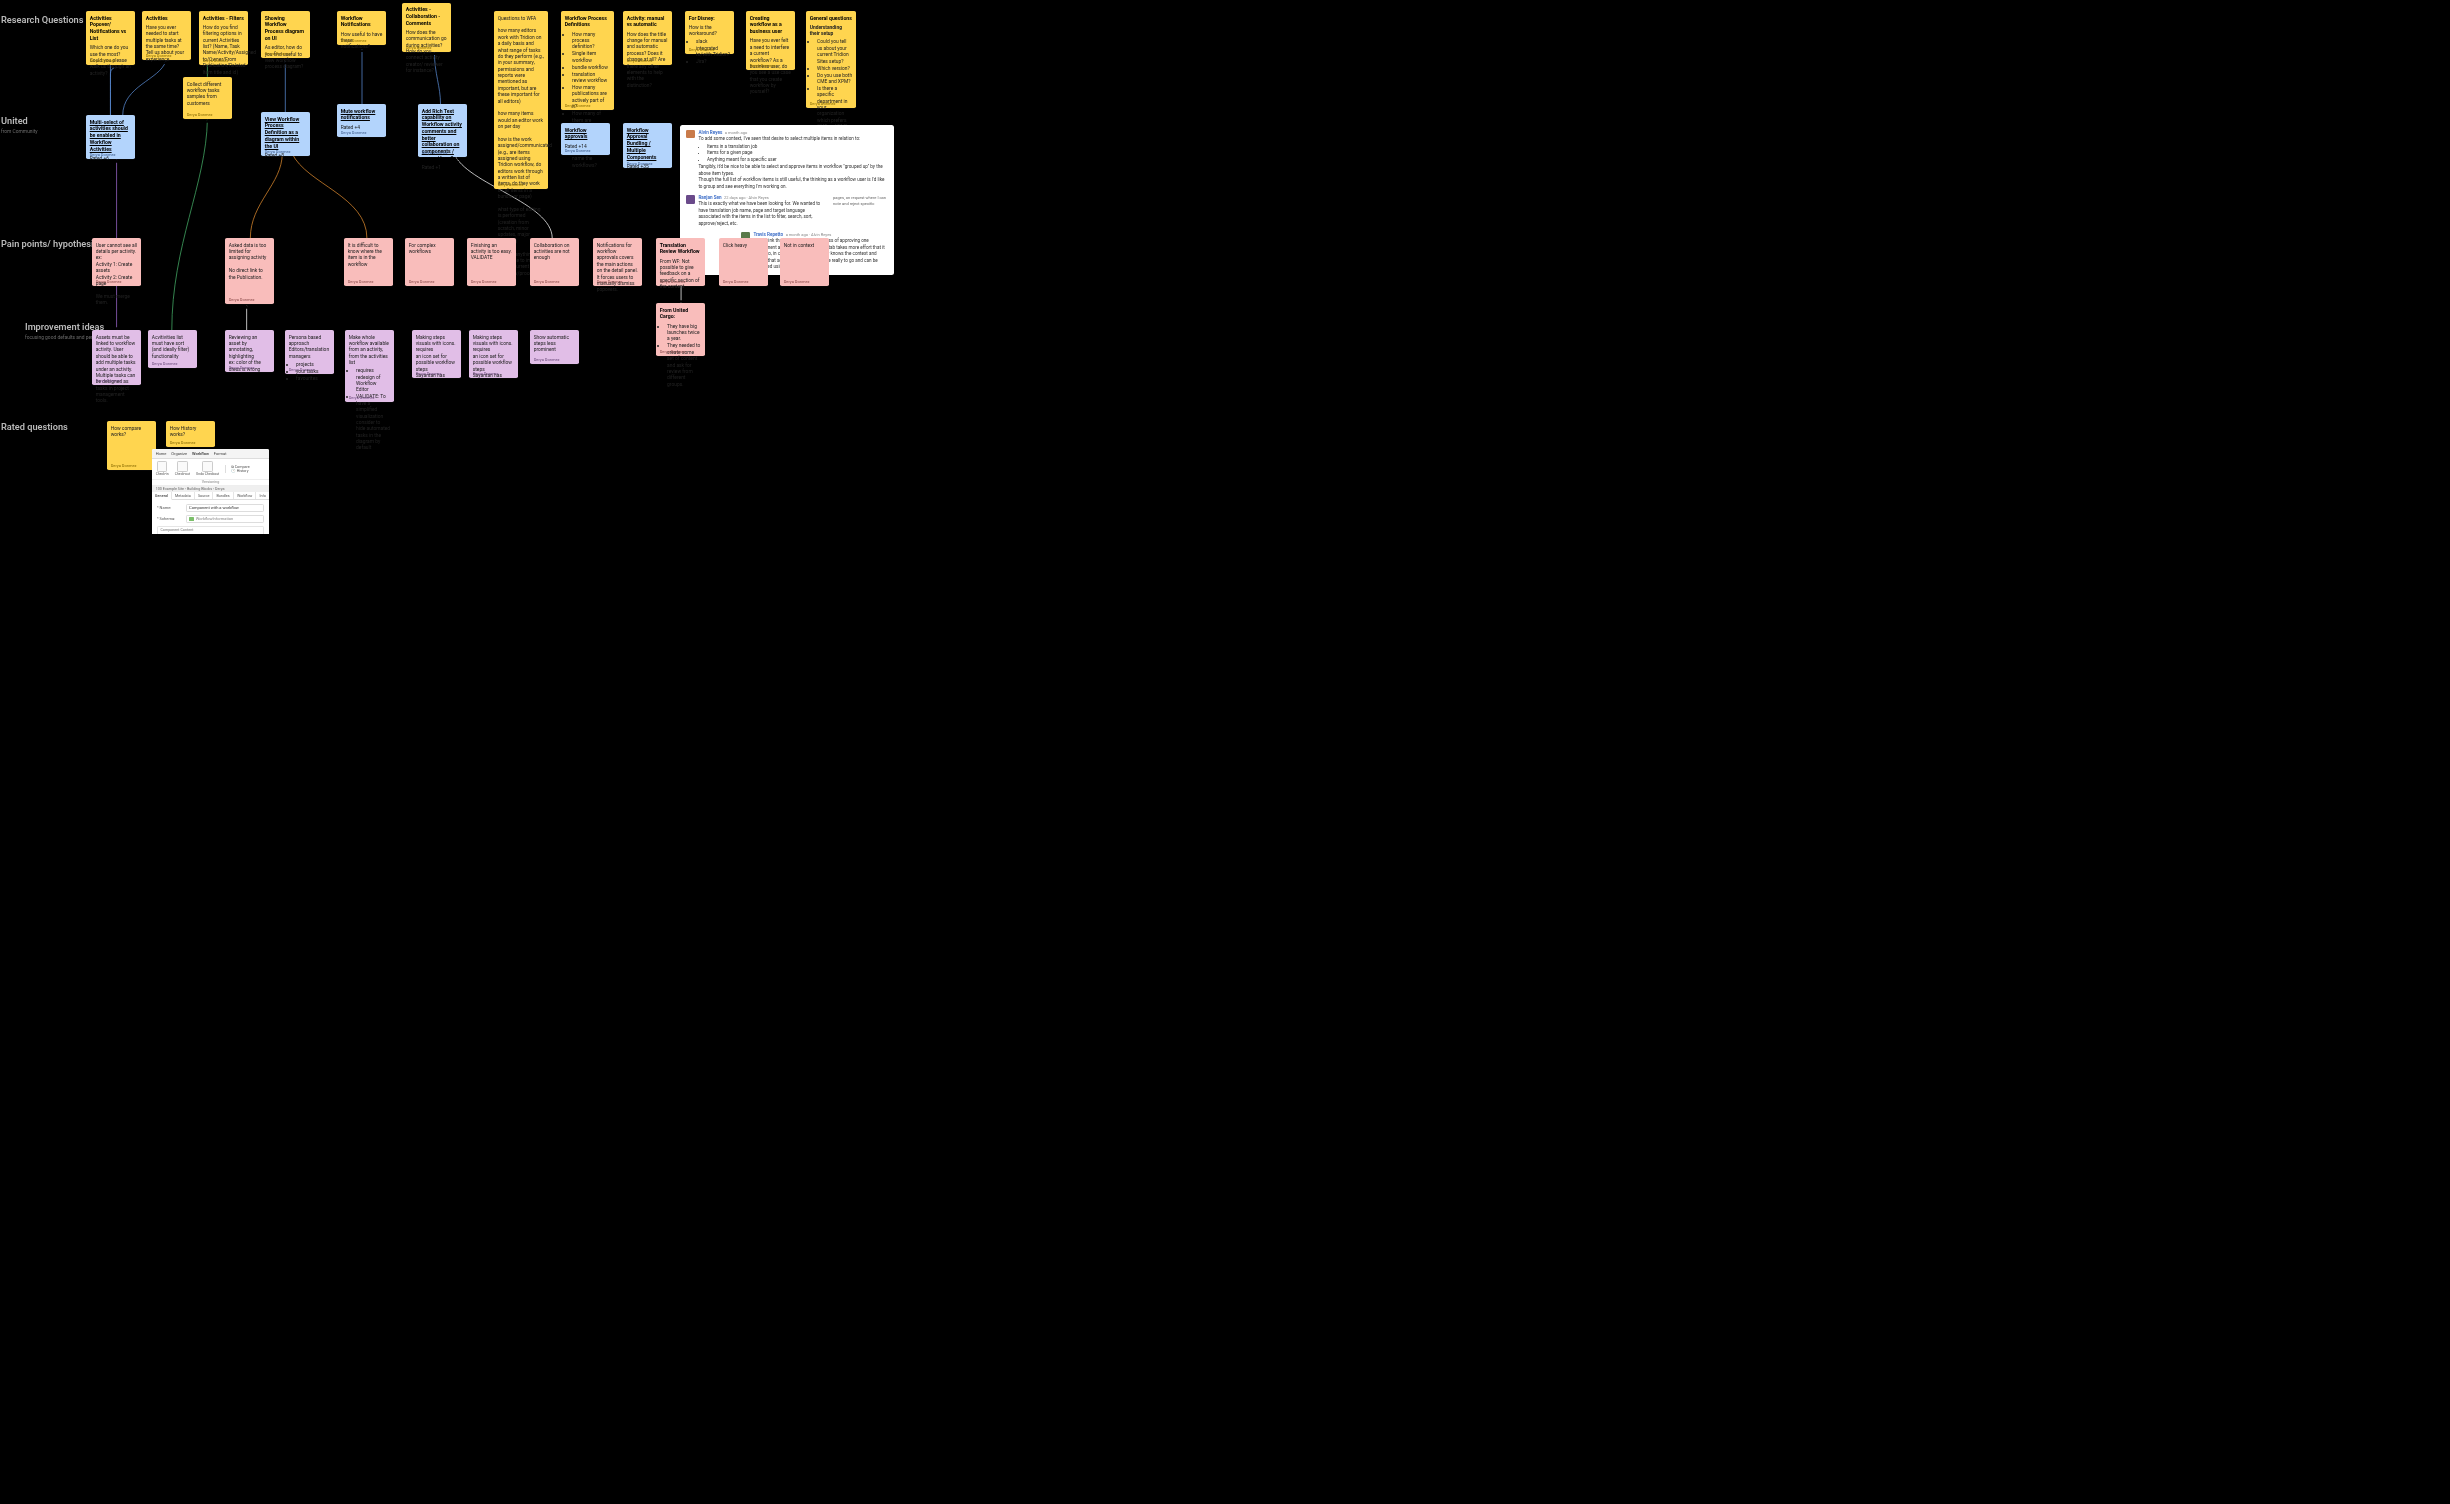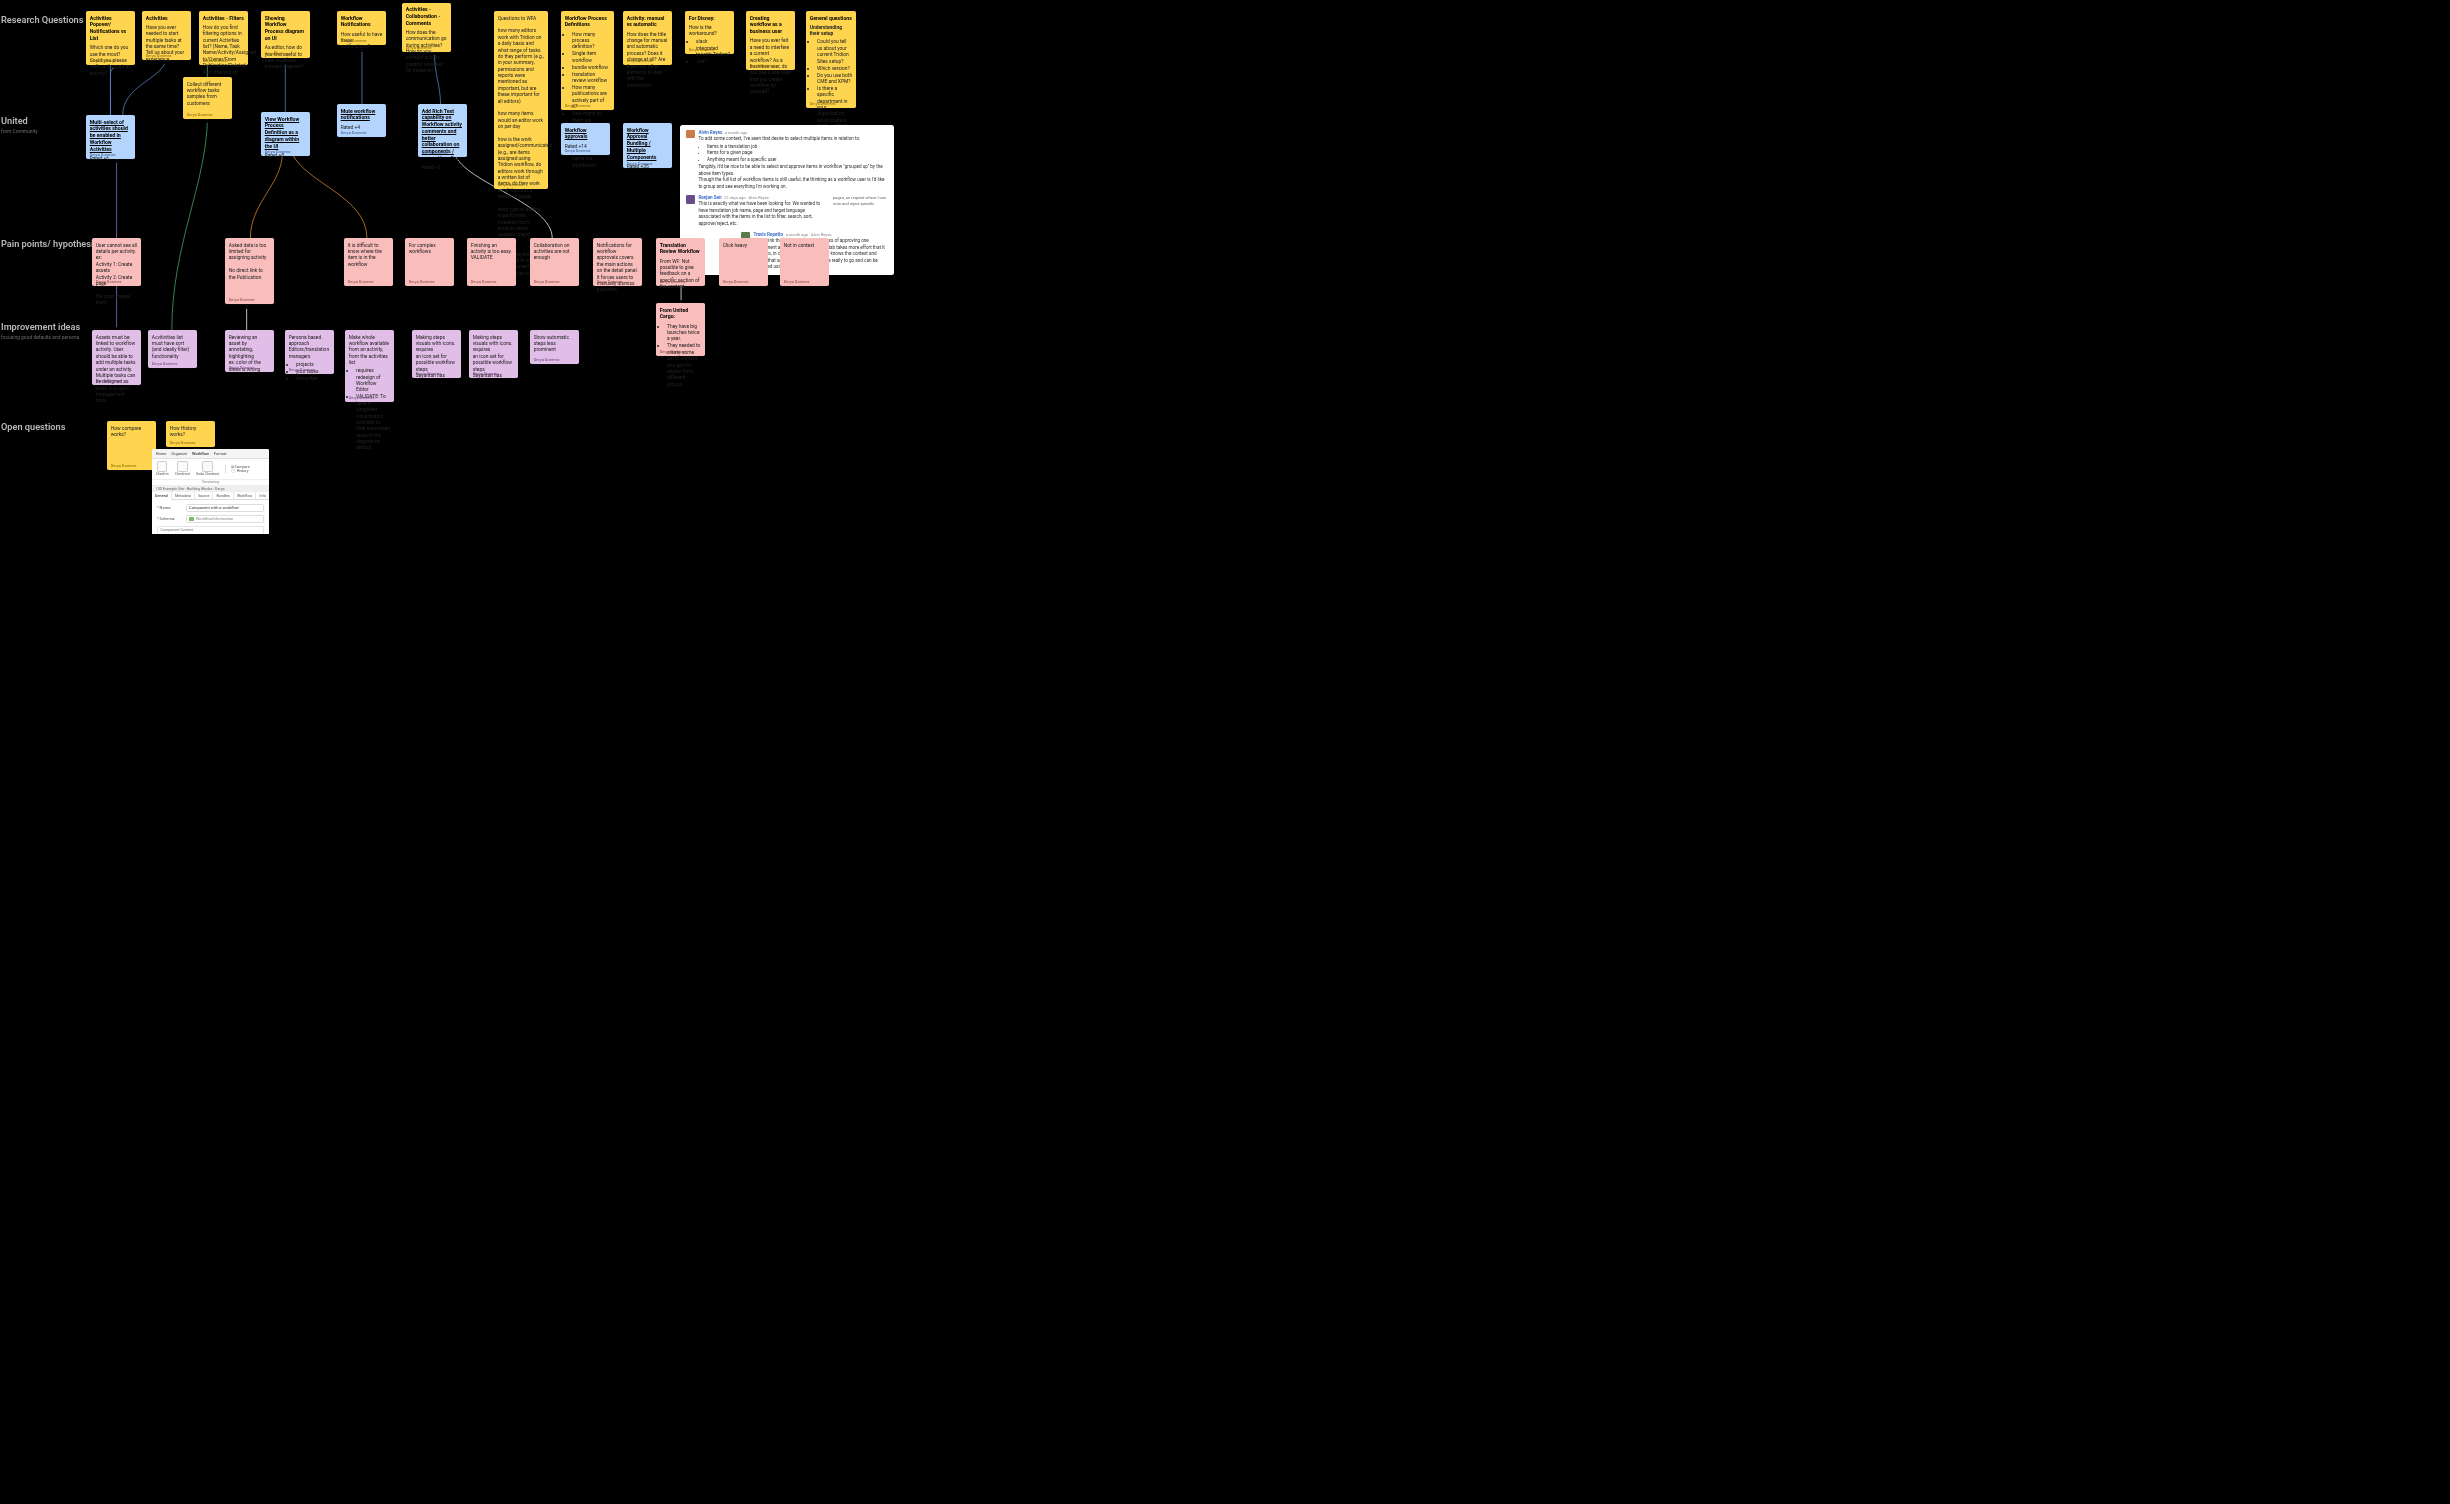--- a/index.html
+++ b/index.html
@@ -52,26 +52,26 @@
   <div class="row-label" style="top:13.5px;">
     <div class="title">Research Questions</div>
   </div>
   <div class="row-label" style="top:115px;">
     <div class="title">United</div>
     <div class="sub">from Community</div>
   </div>
   <div class="row-label" style="top:238px;">
     <div class="title">Pain points/ hypothesis</div>
   </div>
-  <div class="row-label" style="top:321px;">
+  <div class="row-label" style="top:321px;margin-left:24px;">
     <div class="title">Improvement ideas</div>
     <div class="sub">focusing good defaults and persona</div>
   </div>
   <div class="row-label" style="top:421px;">
-    <div class="title">Open questions</div>
+    <div class="title">Rated questions</div>
   </div>
 
   <svg class="arrows" width="859" height="534" viewBox="0 0 1400 870">
     <defs>
       <marker id="ah" viewBox="0 0 6 6" refX="5" refY="3" markerWidth="5" markerHeight="5" orient="auto">
           <path d="M0 0 L6 3 L0 6 z" fill="currentColor"></path>
         </marker>
     </defs>
     <g stroke-width="1.2" fill="none">
       <path d="M180 188 L180 120 Q180 110 190 110 L190 110" stroke="#5a8dd6" style="color:#5a8dd6" marker-end="url(#ah)" transform="translate(0,0)"></path>

